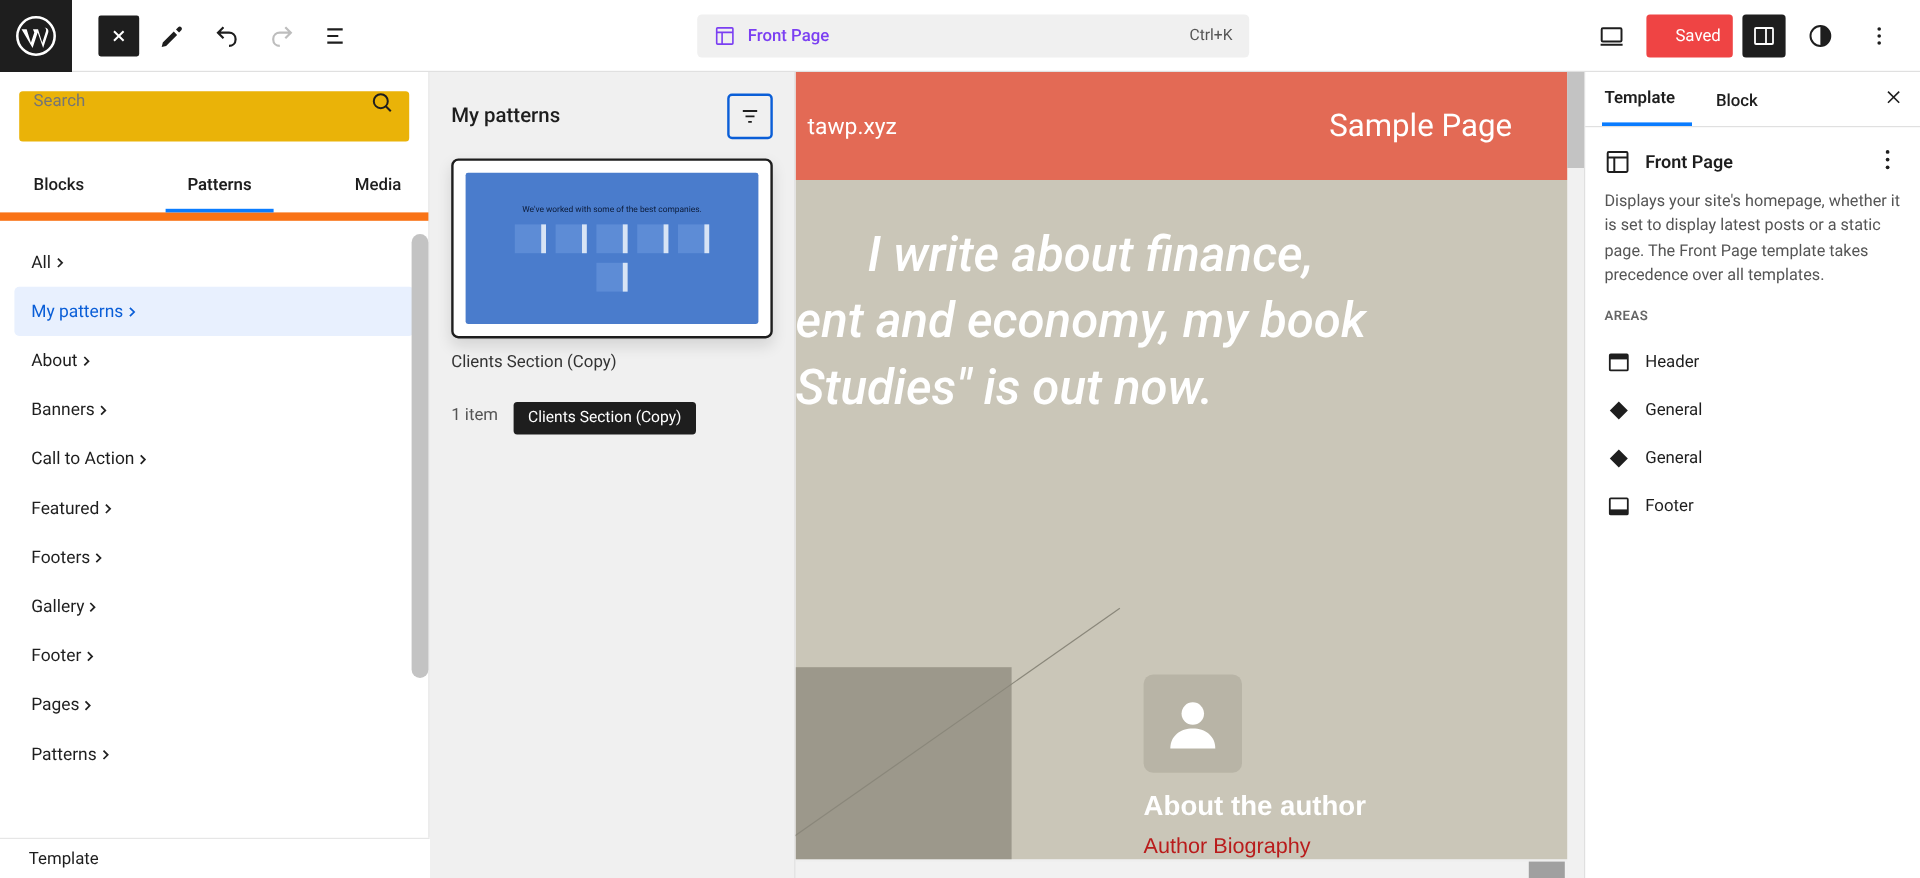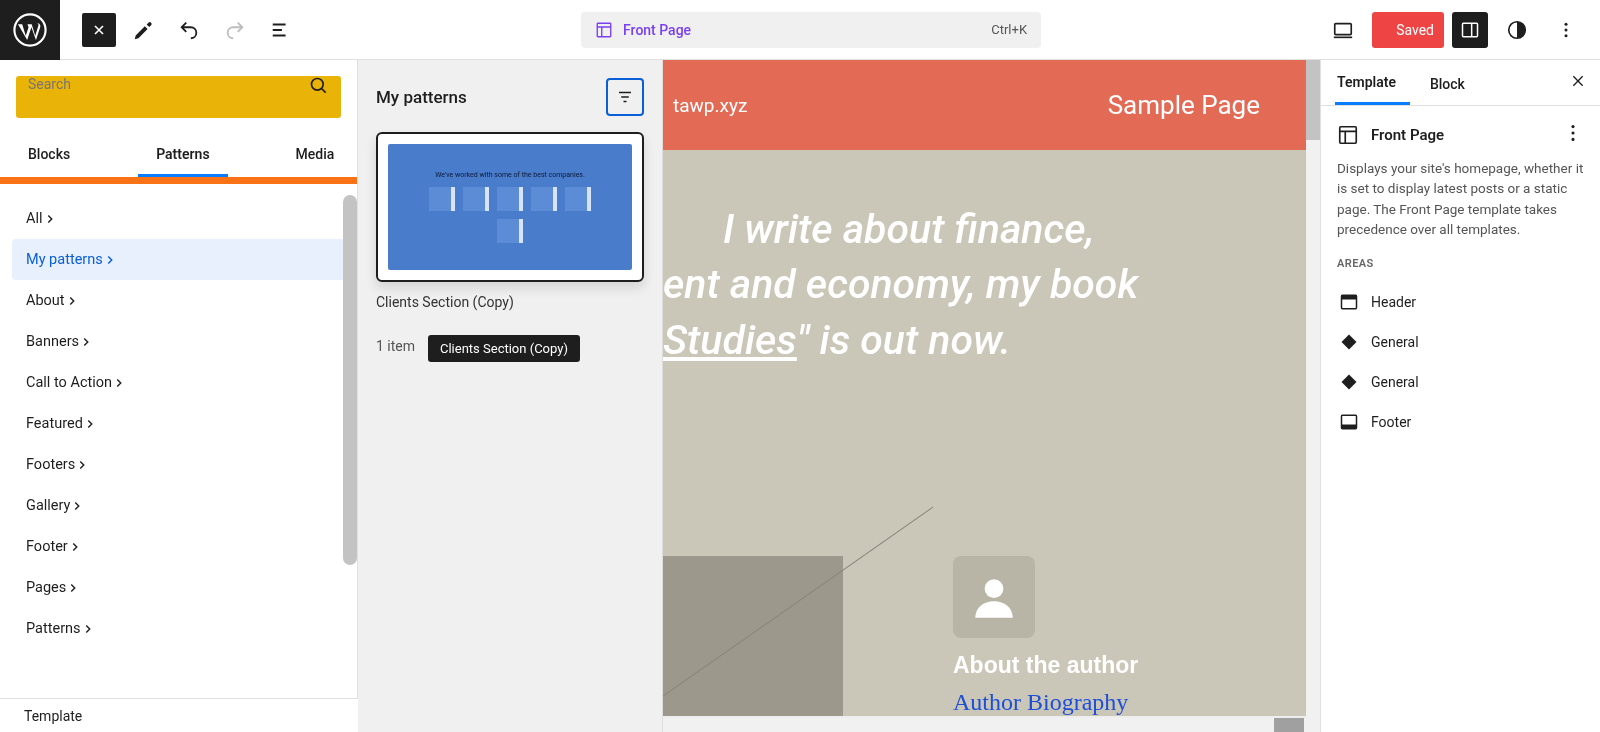--- a/index.html
+++ b/index.html
@@ -50,28 +50,28 @@
   .preview-text{font-size:7px; color:#0c1b38;}
   .pattern-label{ font-size:14px; color:#333; margin-top:12px;}
   .item-count{ font-size:14px; color:#555; margin-top:28px;}
   .tooltip{ position:absolute; background:#1e1e1e; color:#fff; font-size:13px; padding:6px 12px; border-radius:3px; top:275px; left:70px;}
   .canvas{ flex:1; background:#eee; position:relative; overflow:hidden;}
   .canvas-scroll-v{position:absolute; right:0; top:0; width:14px; height:100%; background:#f1f1f1;}
   .canvas-scroll-thumb-v{position:absolute; right:0; top:0; width:14px; height:80px; background:#c3c3c3;}
   .canvas-scroll-h{position:absolute; left:0; bottom:0; right:14px; height:14px; background:#f1f1f1;}
   .canvas-scroll-thumb-h{position:absolute; right:16px; bottom:0; height:14px; width:30px; background:#a0a0a0;}
   .page-header{ background:#e36a55; height:90px; display:flex; align-items:center; padding:0 60px 0 10px; justify-content:space-between; color:#fff; font-family:Georgia, serif;}
-  .page-body{ background:#cac6b8; height:calc(100% - 92px - 14px); padding:52px 10px 0 0; color:#fff; position:relative;}
+  .page-body{ background:#cac6b8; height:calc(100% - 92px - 14px); padding:36px 10px 0 0; color:#fff; position:relative;}
   .hero-text{ font-size:41px; font-style:italic; font-family:Georgia, serif; line-height:1.35; text-align:left; font-weight:500;}
-  .hero-text .under{ text-decoration:underline;}
+  .hero-text .under{ }
   .author-box{position:absolute; bottom:0; left:290px; display:flex; flex-direction:column; }
   .avatar-sq{ width:82px; height:82px; background:#b8b4a6; border-radius:8px; display:flex; align-items:center; justify-content:center; margin-bottom:14px;}
   .avatar-sq svg{width:50px;height:50px;fill:#fff;}
   .about-title{color:#fff; font-size:23px; font-weight:600; font-family: -apple-system, sans-serif; margin-bottom:10px;}
-  .about-sub{color:#1d4ed8; font-size:24px; font-family:Liberation Serif, serif;}
+  .about-sub{color:#b91c1c; font-size:18px; font-family:Liberation Sans, sans-serif;}
   .grey-placeholder{position:absolute; bottom:0; left:0; width:180px; height:160px; background:#9c988b;}
   .grey-placeholder::before{content:""; position:absolute; width:220%; height:1px; background:#8a877a; transform:rotate(-35deg); top:40%; left:-50%;}
   .sidebar{ width:280px; border-left:1px solid #e0e0e0; background:#fff;}
   .sidebar-tabs{display:flex; border-bottom:1px solid #e0e0e0; padding:0 14px; align-items:center;}
   .side-tab{padding:14px 14px 12px 2px; font-size:14px; font-weight:600; cursor:pointer;}
   .side-tab.active{border-bottom:3px solid #0a7cff;}
   .side-tab:not(.active){font-weight:500; margin-left:18px;}
   .side-close{margin-left:auto; cursor:pointer;}
   .side-content{padding:16px;}
   .tmpl-head{display:flex; align-items:center; gap:12px; margin-bottom:10px;}

